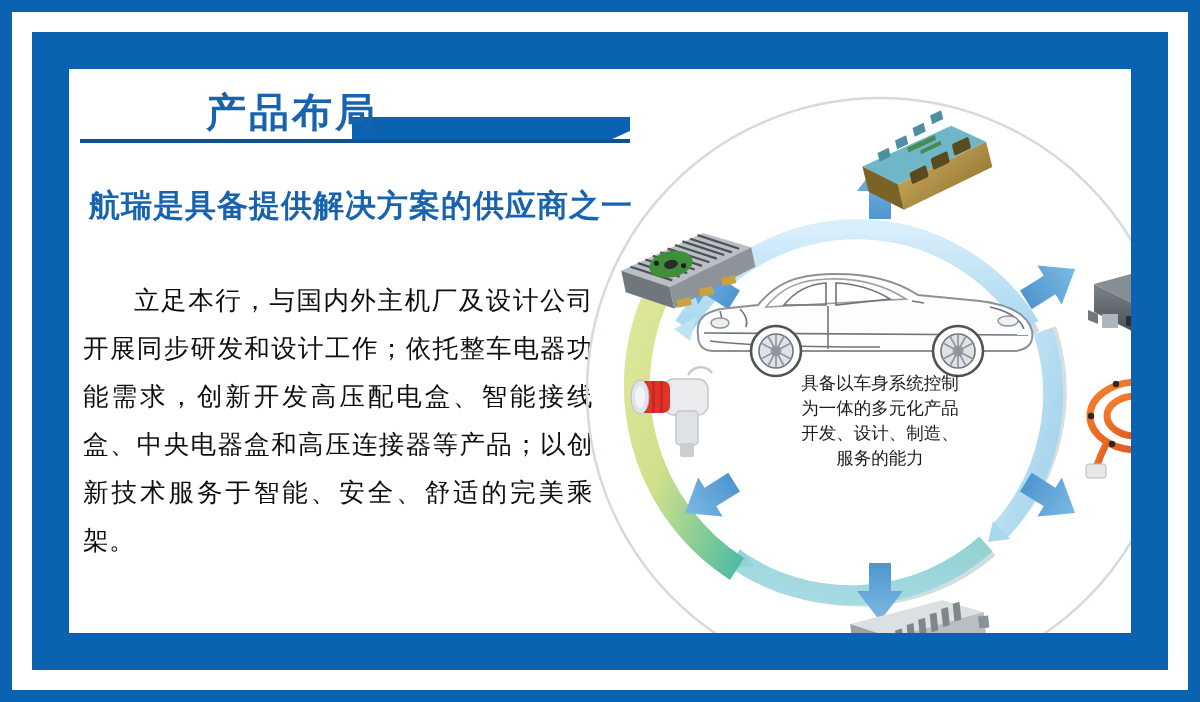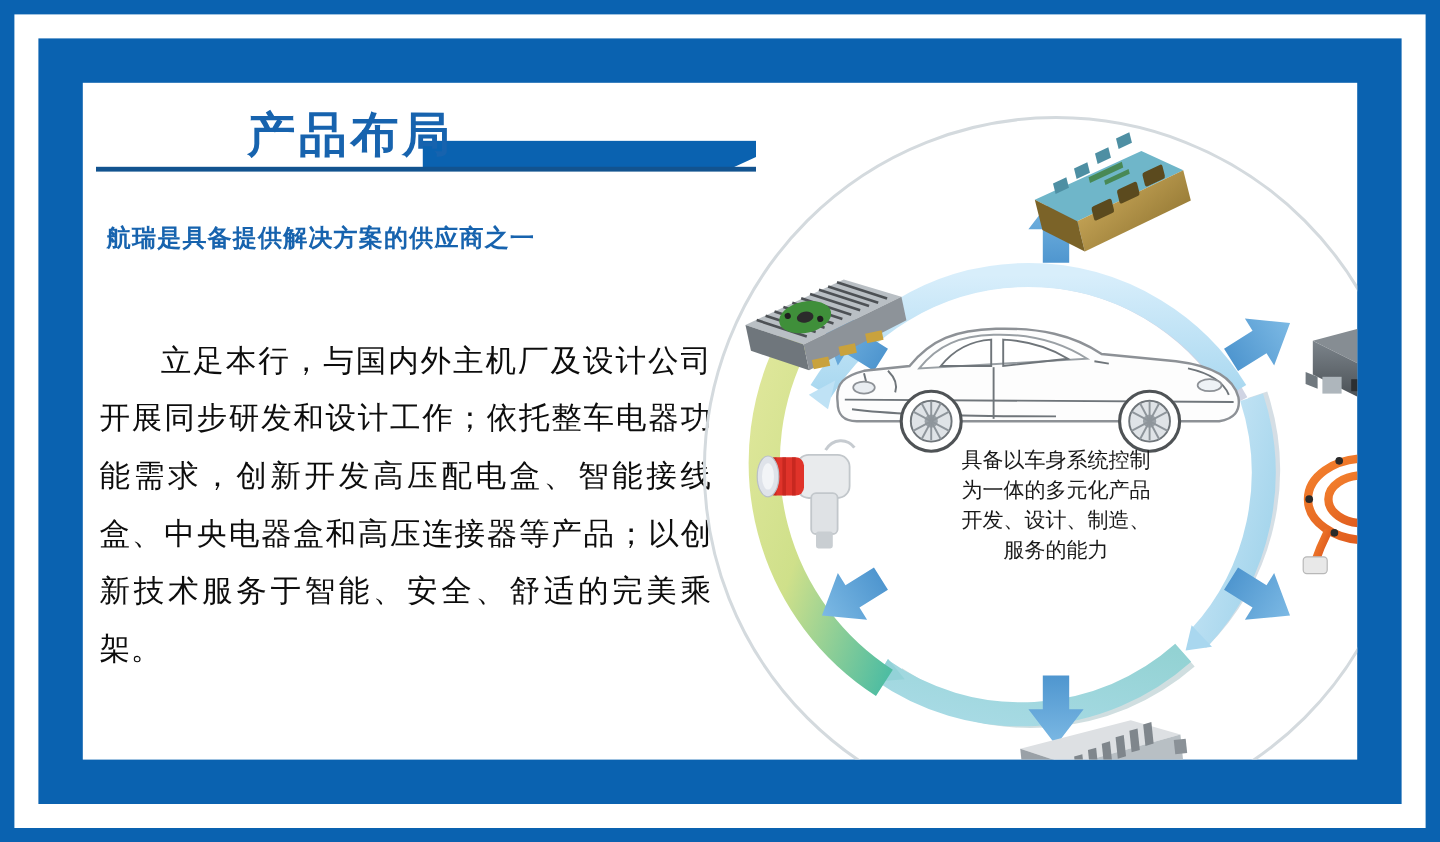--- a/index.html
+++ b/index.html
@@ -41,21 +41,21 @@
     clip-path:polygon(0 0,100% 0,100% 58%,92% 100%,0 100%);
   }
   #heading-rule{
     position:absolute;left:11px;top:70px;width:550px;height:4px;
     background:#12538f;z-index:2;
   }
 
   
   #subhead{
     position:absolute;left:20px;top:116px;width:540px;
-    font-size:20px;color:#1763ae;font-weight:bold;
+    font-size:31px;color:#1763ae;font-weight:bold;
     letter-spacing:1px;white-space:nowrap;
   }
   #bodytext{
     position:absolute;left:14px;top:208px;width:510px;
     font-size:25.5px;color:#0d0d0d;line-height:48px;
     text-align:justify;text-indent:2em;letter-spacing:.5px;
   }
 
   
   #diagram{position:absolute;left:493px;top:10px;width:640px;height:615px;}

